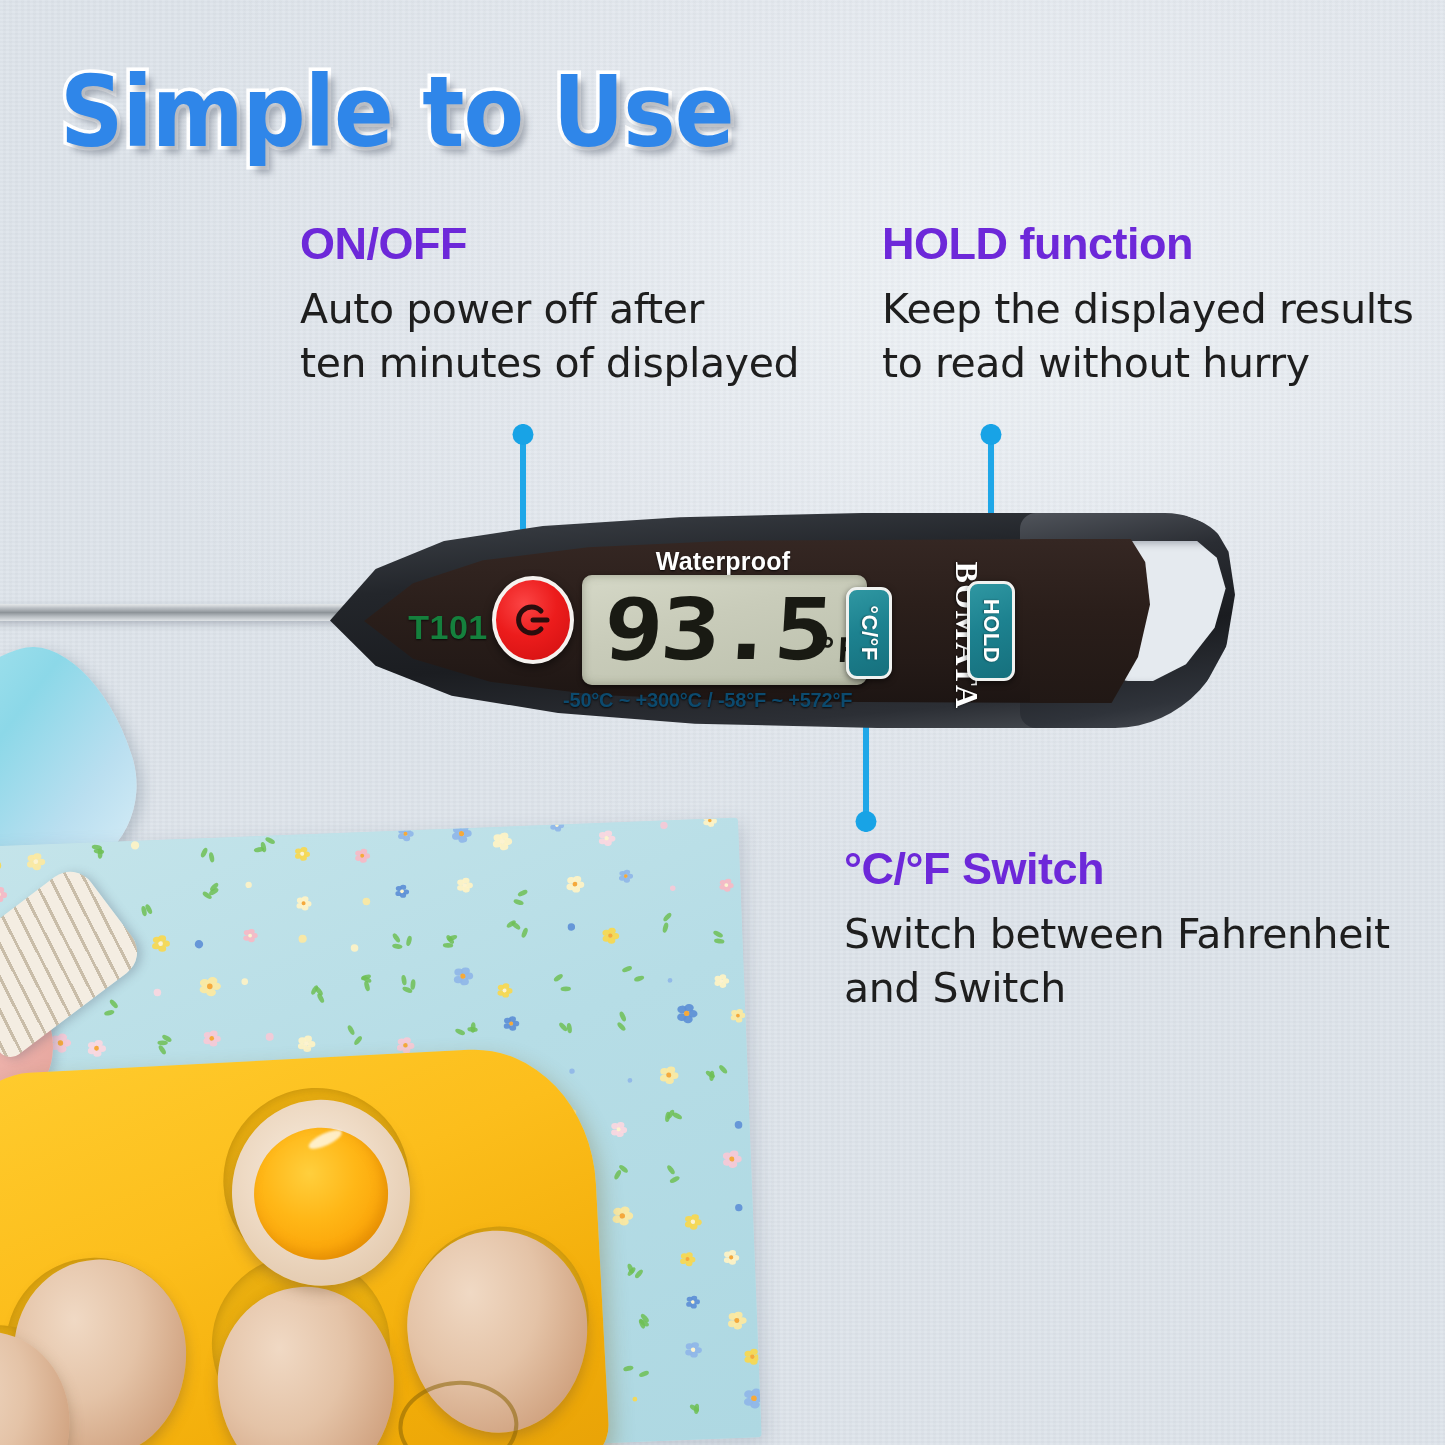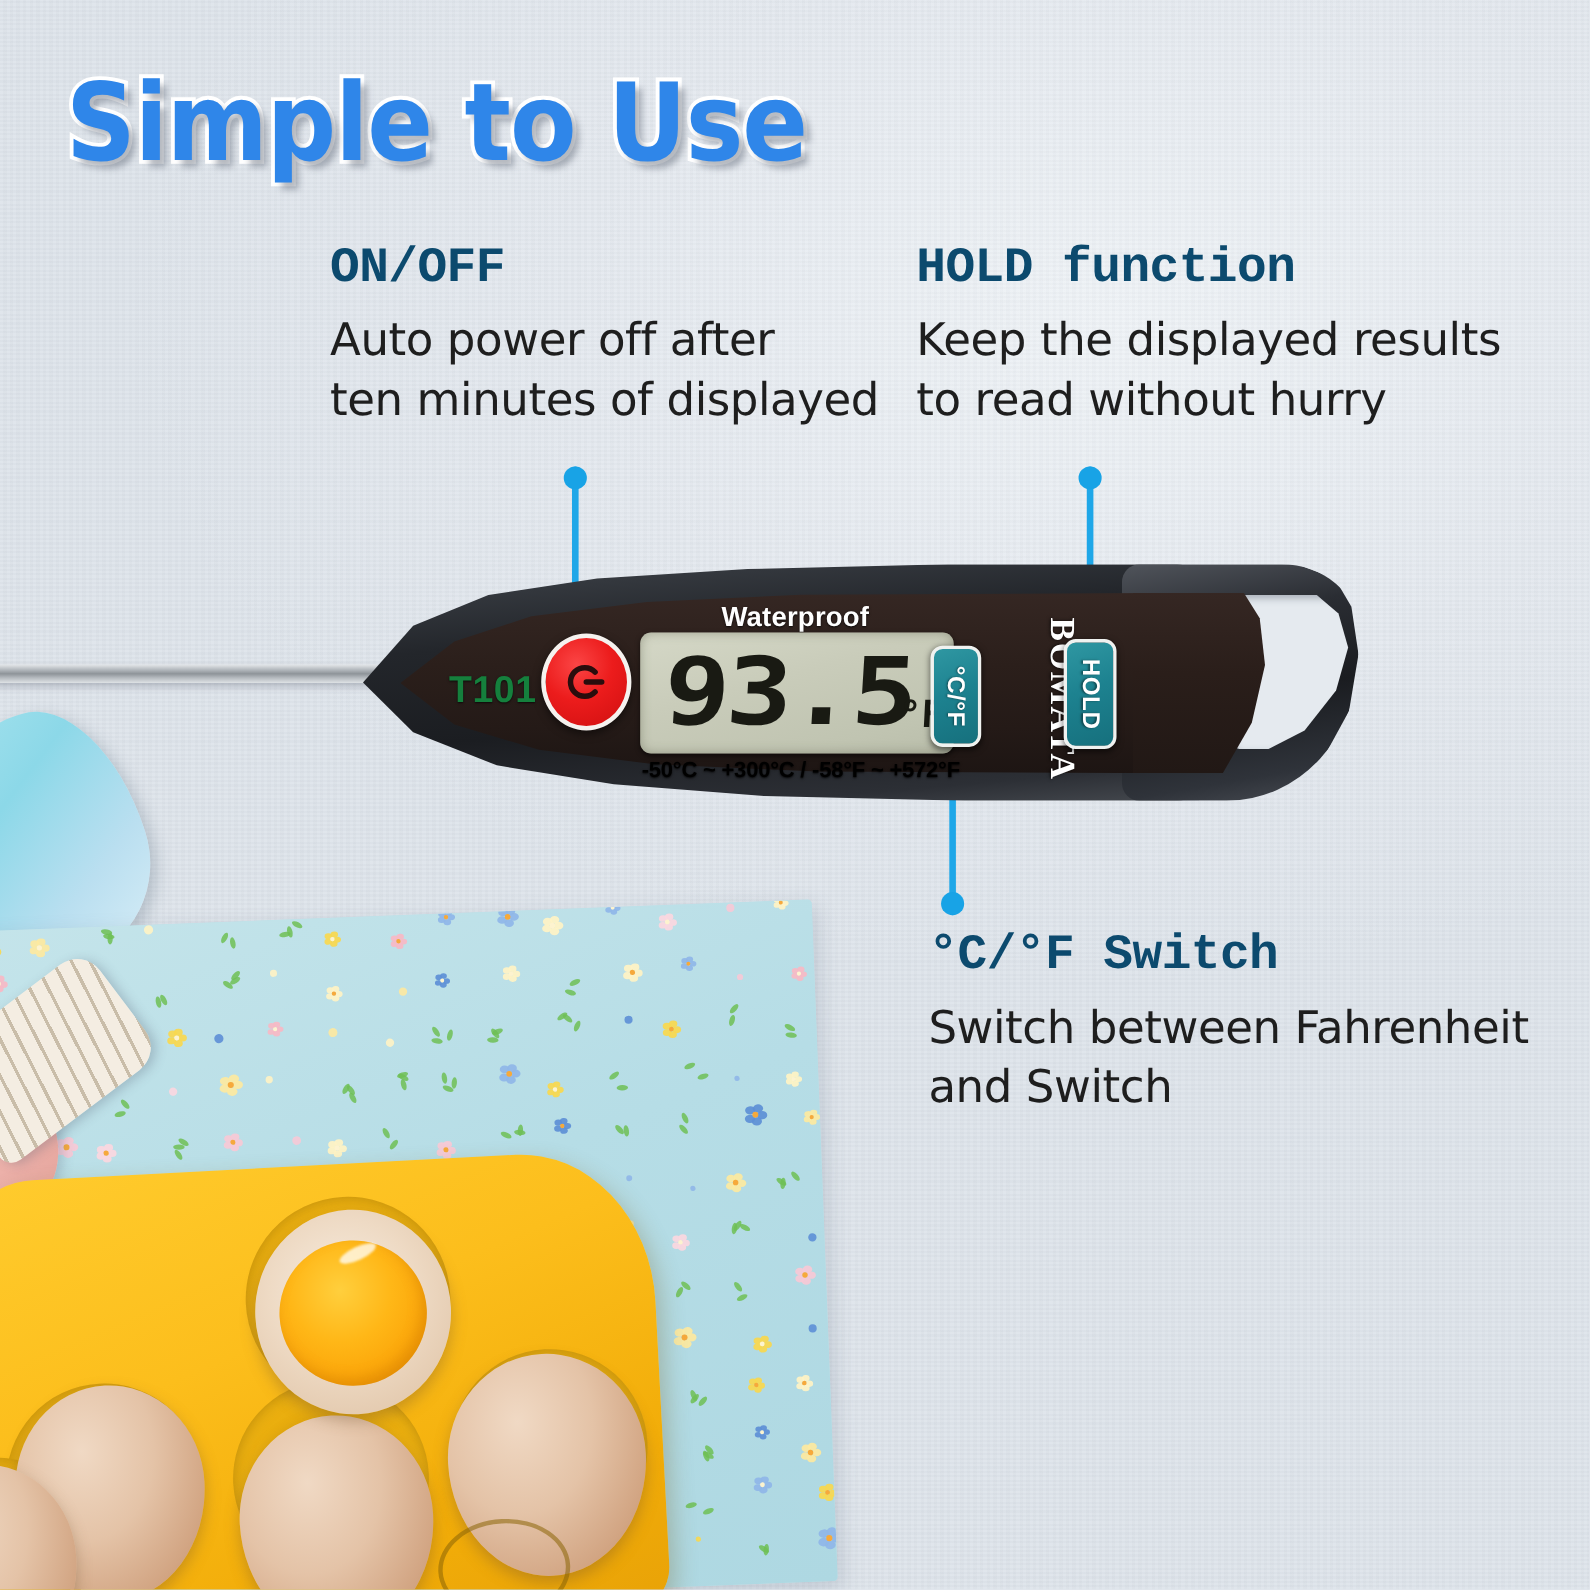--- a/index.html
+++ b/index.html
@@ -37,31 +37,31 @@
     -webkit-text-stroke:7px #ffffff;
     paint-order:stroke fill;
     text-shadow:6px 7px 6px rgba(90,100,115,0.45);
     white-space:nowrap;
     line-height:1.08;
   }
 
   
   .callout { position:absolute; }
   .callout .c-head {
-    font-size:45px; font-weight:bold; color:#0c4a6e;
-    font-family:Liberation Mono, monospace;
+    font-size:45px; font-weight:bold; color:#6d28d9;
+    font-family:Liberation Sans, sans-serif;
     letter-spacing:-0.5px; line-height:1.15; white-space:nowrap;
   }
   .callout .c-body {
     font-size:41px; color:#1e1e1e; line-height:1.32;
     font-family:"DejaVu Sans", sans-serif;
     font-weight:400; letter-spacing:-0.4px; margin-top:12px;
   }
   #callout-onoff  { left:300px; top:218px; }
-  #callout-hold   { left:833px; top:218px; }
+  #callout-hold   { left:882px; top:218px; }
   #callout-switch { left:822px; top:843px;margin-left:22px; }
 
   
   .leader { position:absolute; }
   .leader .line {
     position:absolute; left:50%; transform:translateX(-50%);
     width:6px; background:#1fa7e8; top:0; bottom:0;
     border-radius:3px;
   }
   .leader .dot {
@@ -180,23 +180,23 @@
   #lcd-unit {
     position:absolute; right:9px; bottom:18px;
     font-family:"DejaVu Sans Mono", monospace;
     font-size:34px; font-weight:bold; color:#191a13;
     transform:skewX(-3deg); line-height:1;
   }
 
   
   #range-text {
     position:absolute; left:233px; top:186px; width:330px;
-    color:#000000; font-size:20px; font-weight:bold;
+    color:#0c4a6e; font-size:20px; font-weight:bold;
     font-family:"Liberation Sans", sans-serif;
-    text-align:center; letter-spacing:-0.2px; white-space:nowrap;
+    text-align:left; letter-spacing:-0.2px; white-space:nowrap;
     text-shadow:0 1px 2px rgba(0,0,0,0.8);
   }
 
   
   .teal-btn {
     position:absolute;
     background:linear-gradient(160deg,#2f97a2 0%,#1d8290 45%,#16707d 100%);
     border:3px solid #f0f2f0;
     border-radius:11px;
     display:flex; align-items:center; justify-content:center;

